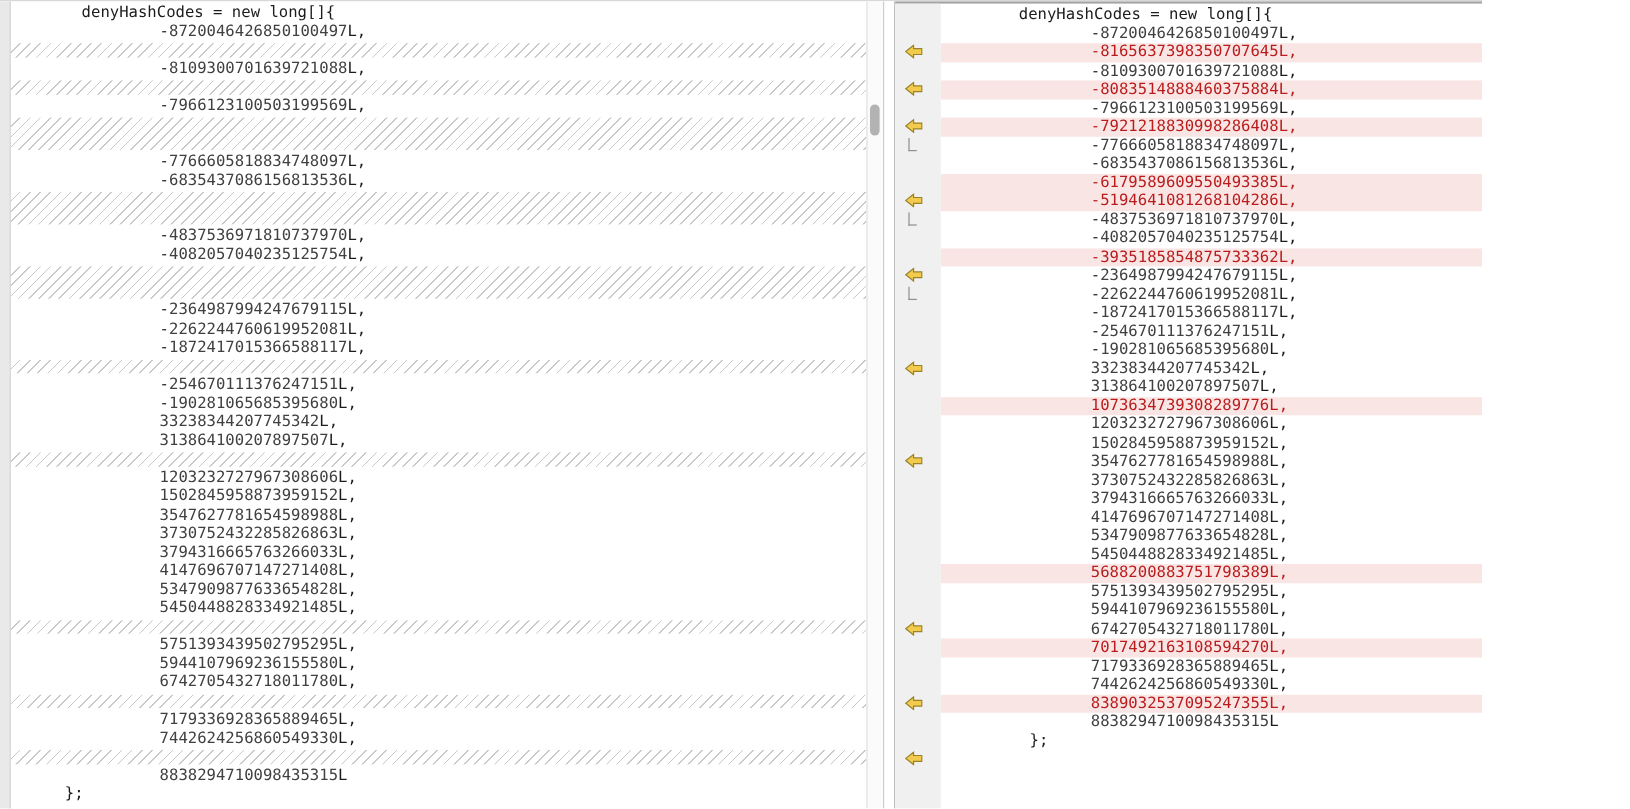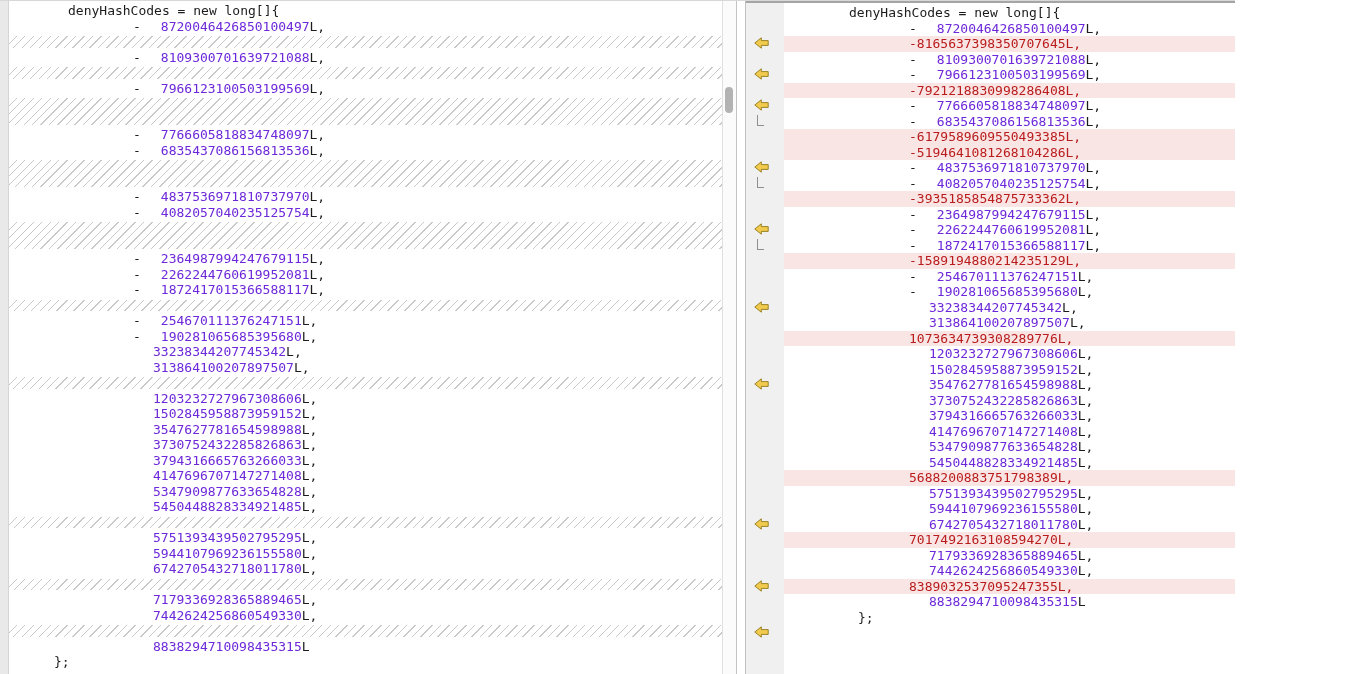--- a/index.html
+++ b/index.html
@@ -28,21 +28,21 @@
     border-left:1px solid #8f8f8f;border-bottom:1px solid #8f8f8f;}
   
   .code-line{height:15.5px;line-height:15.5px;white-space:pre;overflow:hidden;}
   .left-pane .ind-decl{padding-left:59px;}
   .left-pane .ind-num{padding-left:124px;}
   .left-pane .ind-close{padding-left:45px;}
   .right-pane .ind-decl{padding-left:65px;}
   .right-pane .ind-num{padding-left:125px;}
   .right-pane .ind-close{padding-left:74px;}
   .tok-dark{color:#1c1c1c;}
-  .tok-num{color:#6d28d9;margin-left:20px;}
+  .tok-num{color:#404040;}
   .added-row{background:#fae5e5;color:#b91c1c;}
   .hatch-block{
     margin:2px 0;
     background:repeating-linear-gradient(135deg,
       #ffffff 0px,#ffffff 5px,#c9c9c9 5px,#c9c9c9 6px);
   }
 </style>
 </head>
 <body>
 
@@ -186,33 +186,33 @@
           </svg>
         </div>
         <div class="gutter-cell"></div>
         <div class="gutter-cell"></div>
       </div>
     <div class="code-col" id="right-code">
         <div class="code-line ind-decl"><span class="tok-dark">denyHashCodes = new long[]{</span></div>
         <div class="code-line ind-num"><span class="tok-dark">-</span><span class="tok-num">8720046426850100497</span><span class="tok-dark">L,</span></div>
         <div class="code-line ind-num added-row"><span>-8165637398350707645L,</span></div>
         <div class="code-line ind-num"><span class="tok-dark">-</span><span class="tok-num">8109300701639721088</span><span class="tok-dark">L,</span></div>
+        <div class="code-line ind-num added-row"><span>-8083514888460375884L,</span></div>
         <div class="code-line ind-num"><span class="tok-dark">-</span><span class="tok-num">7966123100503199569</span><span class="tok-dark">L,</span></div>
         <div class="code-line ind-num added-row"><span>-7921218830998286408L,</span></div>
         <div class="code-line ind-num"><span class="tok-dark">-</span><span class="tok-num">7766605818834748097</span><span class="tok-dark">L,</span></div>
         <div class="code-line ind-num"><span class="tok-dark">-</span><span class="tok-num">6835437086156813536</span><span class="tok-dark">L,</span></div>
         <div class="code-line ind-num added-row"><span>-6179589609550493385L,</span></div>
         <div class="code-line ind-num added-row"><span>-5194641081268104286L,</span></div>
         <div class="code-line ind-num"><span class="tok-dark">-</span><span class="tok-num">4837536971810737970</span><span class="tok-dark">L,</span></div>
         <div class="code-line ind-num"><span class="tok-dark">-</span><span class="tok-num">4082057040235125754</span><span class="tok-dark">L,</span></div>
         <div class="code-line ind-num added-row"><span>-3935185854875733362L,</span></div>
         <div class="code-line ind-num"><span class="tok-dark">-</span><span class="tok-num">2364987994247679115</span><span class="tok-dark">L,</span></div>
         <div class="code-line ind-num"><span class="tok-dark">-</span><span class="tok-num">2262244760619952081</span><span class="tok-dark">L,</span></div>
         <div class="code-line ind-num"><span class="tok-dark">-</span><span class="tok-num">1872417015366588117</span><span class="tok-dark">L,</span></div>
-        <div class="code-line ind-num added-row"><span>-1589194880214235129L,</span></div>
         <div class="code-line ind-num"><span class="tok-dark">-</span><span class="tok-num">254670111376247151</span><span class="tok-dark">L,</span></div>
         <div class="code-line ind-num"><span class="tok-dark">-</span><span class="tok-num">190281065685395680</span><span class="tok-dark">L,</span></div>
         <div class="code-line ind-num"><span class="tok-num">33238344207745342</span><span class="tok-dark">L,</span></div>
         <div class="code-line ind-num"><span class="tok-num">313864100207897507</span><span class="tok-dark">L,</span></div>
         <div class="code-line ind-num added-row"><span>1073634739308289776L,</span></div>
         <div class="code-line ind-num"><span class="tok-num">1203232727967308606</span><span class="tok-dark">L,</span></div>
         <div class="code-line ind-num"><span class="tok-num">1502845958873959152</span><span class="tok-dark">L,</span></div>
         <div class="code-line ind-num"><span class="tok-num">3547627781654598988</span><span class="tok-dark">L,</span></div>
         <div class="code-line ind-num"><span class="tok-num">3730752432285826863</span><span class="tok-dark">L,</span></div>
         <div class="code-line ind-num"><span class="tok-num">3794316665763266033</span><span class="tok-dark">L,</span></div>

